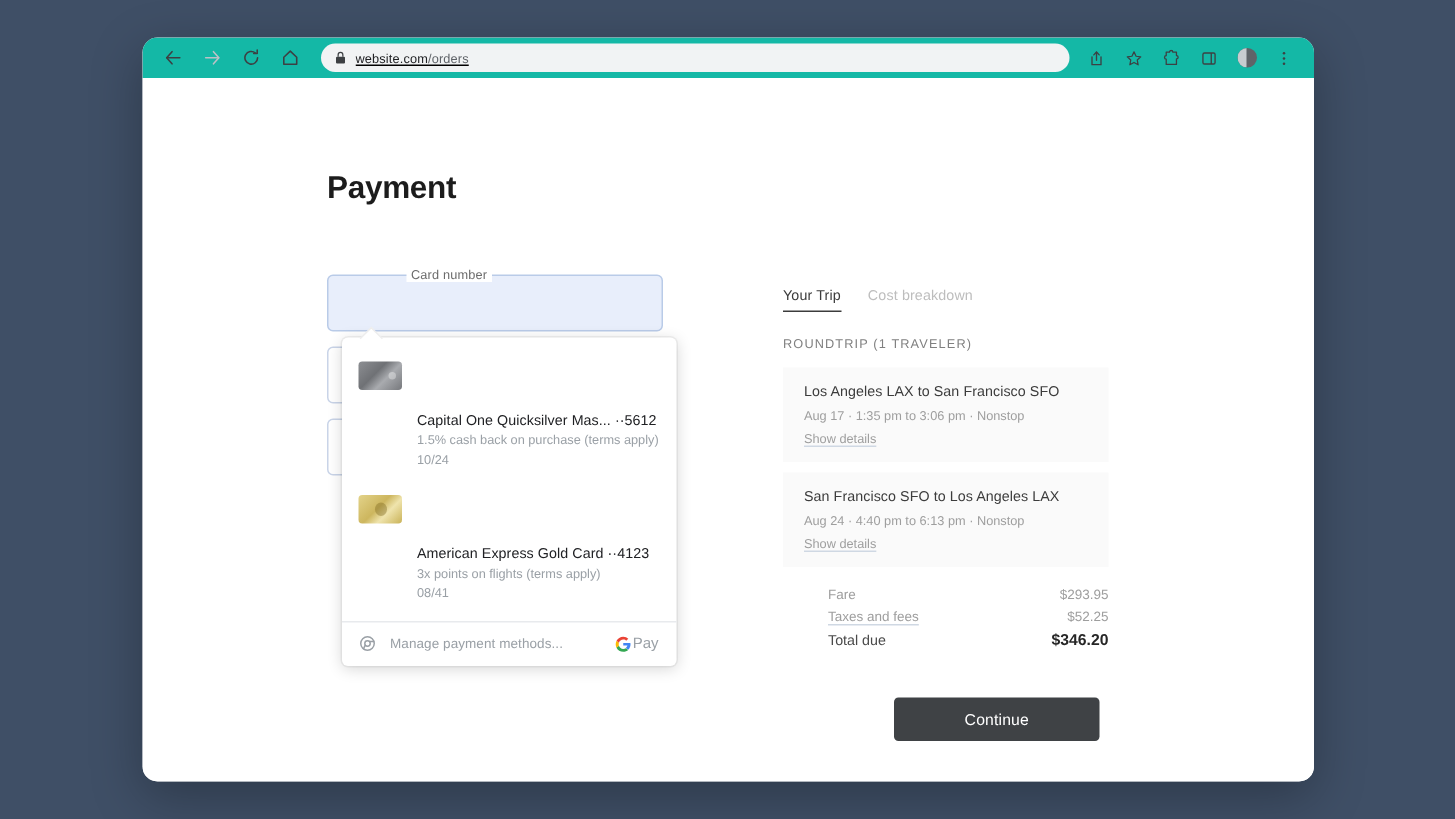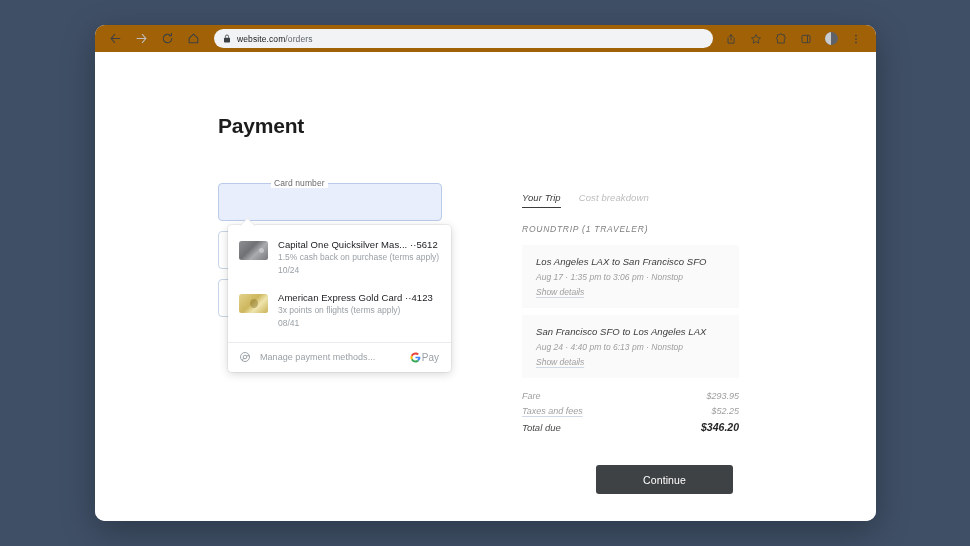--- a/index.html
+++ b/index.html
@@ -19,24 +19,25 @@
     background: #ffffff;
     border-radius: 10px;
     overflow: hidden;
     box-shadow: 0 10px 34px rgba(0,0,0,0.28);
   }
 
   
   .toolbar {
     position: relative;
     height: 27px;
-    background: #a16207;
+    background: #14b8a6;
     display: flex;
     align-items: center;
     padding: 0 8px;
+    text-decoration: underline;
   }
   .nav-btns { display: flex; align-items: center; gap: 2px; }
   .icon-btn {
     width: 24px; height: 24px;
     display: flex; align-items: center; justify-content: center;
     border-radius: 50%;
     flex: none;
   }
   .icon-btn svg { display: block; }
 
@@ -178,21 +179,21 @@
     background: linear-gradient(135deg,#e3d38a 0%,#cdb65e 45%,#efe4ad 65%,#c9b257 100%);
   }
   .card-art.gold::after {
     content: "";
     position: absolute;
     left: 11px; top: 5px;
     width: 8px; height: 9px;
     border-radius: 50%;
     background: rgba(120,100,30,0.38);
   }
-  .af-text { min-width: 0; flex: 1; }
+  .af-text { min-width: 0; flex: 1; margin-top: 36px; }
   .af-title {
     font-size: 9.5px;
     color: #202124;
     letter-spacing: 0.05px;
     line-height: 13px;
     white-space: nowrap;
     overflow: hidden;
   }
   .af-sub {
     font-size: 8.5px;
@@ -224,21 +225,20 @@
     letter-spacing: 0.05px;
   }
   .gpay { display: flex; align-items: center; gap: 1px; }
   .gpay-text { font-size: 10px; color: #9aa0a6; }
 
   
   .summary {
     position: absolute;
     left: 427px; top: 140px;
     width: 217px;
-    font-style: italic;
   }
   .tabs {
     display: flex;
     gap: 18px;
     border-bottom: 0;
     margin-bottom: 16px;
   }
   .tab {
     font-size: 9.5px;
     color: #bdbdbd;
@@ -279,21 +279,21 @@
     text-underline-offset: 2px;
   }
 
   .prices { margin-top: 13px; }
   .price-row {
     display: flex;
     justify-content: space-between;
     align-items: baseline;
     margin-bottom: 5px;
   }
-  .price-label { font-size: 9px; color: #9e9e9e; }
+  .price-label { font-size: 9px; color: #9e9e9e; margin-left: 30px; }
   .price-label.link {
     text-decoration: underline;
     text-decoration-color: #cfd8e3;
     text-underline-offset: 2px;
   }
   .price-value { font-size: 9px; color: #9e9e9e; }
   .price-row.total { margin-top: 5px; }
   .price-row.total .price-label { color: #4a4a4a; font-size: 9.5px; }
   .price-row.total .price-value {
     color: #262626; font-size: 10.5px; font-weight: bold;

